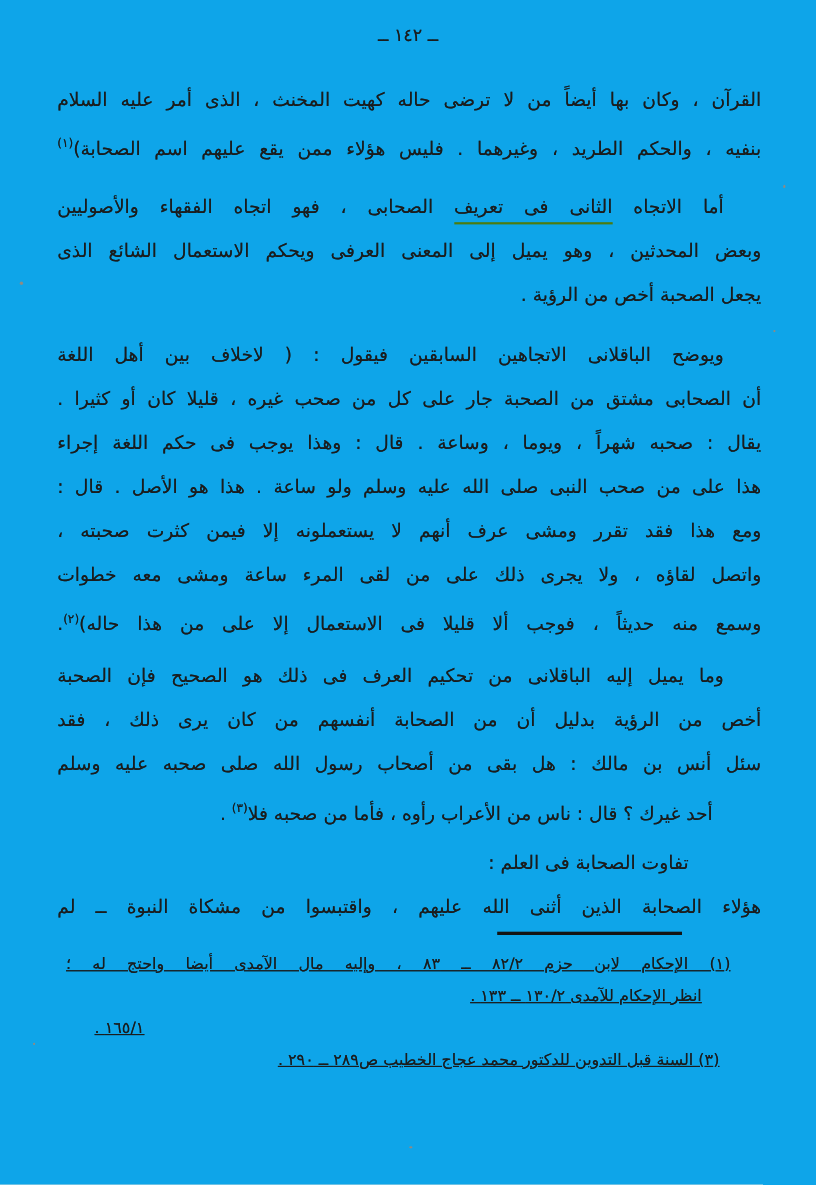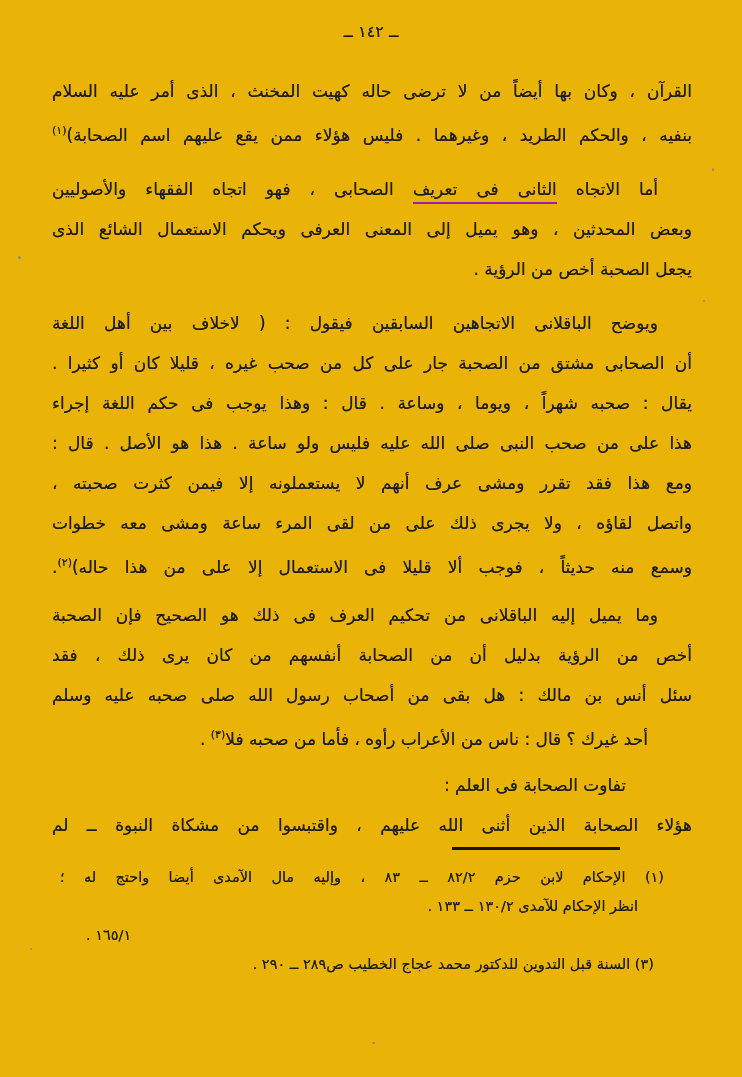--- a/index.html
+++ b/index.html
@@ -1,20 +1,20 @@
 <!DOCTYPE html>
 <html lang="ar"><head>
 <meta charset="utf-8">
 <style>
   html,body{margin:0;padding:0;background:#e9e7e2;}
   .page{
     position:relative;
     width:742px;height:1077px;
     margin:0 auto;
-    background:#eab308;
+    background:#0ea5e9;
     font-family:"DejaVu Sans",sans-serif;
     color:#1c1c1c;
     overflow:hidden;
     text-shadow:0 0 .5px rgba(10,10,10,.65);
   }
   .pageno{
     padding-top:22px;
     text-align:center;
     font-size:16px;
     letter-spacing:1px;
@@ -36,27 +36,28 @@
     text-align-last:justify;
     white-space:normal;
   }
   .g18{margin-top:18px}
   .g14{margin-top:14px}
   .g12{margin-top:12px}
   .g10{margin-top:10px}
   .ind{text-indent:34px}
   .ind-big{text-indent:66px}
   .ind-mid{text-indent:44px}
-  .u{border-bottom:2px solid #a21caf;padding-bottom:3px;}
+  .u{border-bottom:2px solid #4d7c0f;padding-bottom:3px;}
   .fn-ref{font-size:11px;vertical-align:7px;}
   .footnotes{
     position:absolute;
     top:847px;right:78px;left:60px;
     direction:rtl;
     font-size:14.5px;
+    text-decoration:underline;
   }
   .fn-sep{
     width:168px;height:3px;
     background:#141414;
     margin-right:44px;
     margin-bottom:13px;
   }
   .fn-line{
     line-height:29px;
     text-align:right;
@@ -80,21 +81,21 @@
     <div class="line justify">القرآن ، وكان بها أيضاً من لا ترضى حاله كهيت المخنث ، الذى أمر عليه السلام</div>
     <div class="line justify"><span>بنفيه ، والحكم الطريد ، وغيرهما . فليس هؤلاء ممن يقع عليهم اسم الصحابة)</span><span class="fn-ref">(١)</span></div>
 
     <div class="line justify ind g18"><span>أما الاتجاه </span><span class="u">الثانى فى تعريف</span><span> الصحابى ، فهو اتجاه الفقهاء والأصوليين</span></div>
     <div class="line justify">وبعض المحدثين ، وهو يميل إلى المعنى العرفى ويحكم الاستعمال الشائع الذى</div>
     <div class="line">يجعل الصحبة أخص من الرؤية .</div>
 
     <div class="line justify ind g14">ويوضح الباقلانى الاتجاهين السابقين فيقول : ( لاخلاف بين أهل اللغة</div>
     <div class="line justify">أن الصحابى مشتق من الصحبة جار على كل من صحب غيره ، قليلا كان أو كثيرا .</div>
     <div class="line justify">يقال : صحبه شهراً ، ويوما ، وساعة . قال : وهذا يوجب فى حكم اللغة إجراء</div>
-    <div class="line justify">هذا على من صحب النبى صلى الله عليه فليس ولو ساعة . هذا هو الأصل . قال :</div>
+    <div class="line justify">هذا على من صحب النبى صلى الله عليه وسلم ولو ساعة . هذا هو الأصل . قال :</div>
     <div class="line justify">ومع هذا فقد تقرر ومشى عرف أنهم لا يستعملونه إلا فيمن كثرت صحبته ،</div>
     <div class="line justify">واتصل لقاؤه ، ولا يجرى ذلك على من لقى المرء ساعة ومشى معه خطوات</div>
     <div class="line justify"><span>وسمع منه حديثاً ، فوجب ألا قليلا فى الاستعمال إلا على من هذا حاله)</span><span class="fn-ref">(٢)</span><span>.</span></div>
 
     <div class="line justify ind g12">وما يميل إليه الباقلانى من تحكيم العرف فى ذلك هو الصحيح فإن الصحبة</div>
     <div class="line justify">أخص من الرؤية بدليل أن من الصحابة أنفسهم من كان يرى ذلك ، فقد</div>
     <div class="line justify">سئل أنس بن مالك : هل بقى من أصحاب رسول الله صلى صحبه عليه وسلم</div>
     <div class="line ind-mid"><span>أحد غيرك ؟ قال : ناس من الأعراب رأوه ، فأما من صحبه فلا</span><span class="fn-ref">(٣)</span><span> .</span></div>
 
     <div class="line ind-big g10">تفاوت الصحابة فى العلم :</div>

